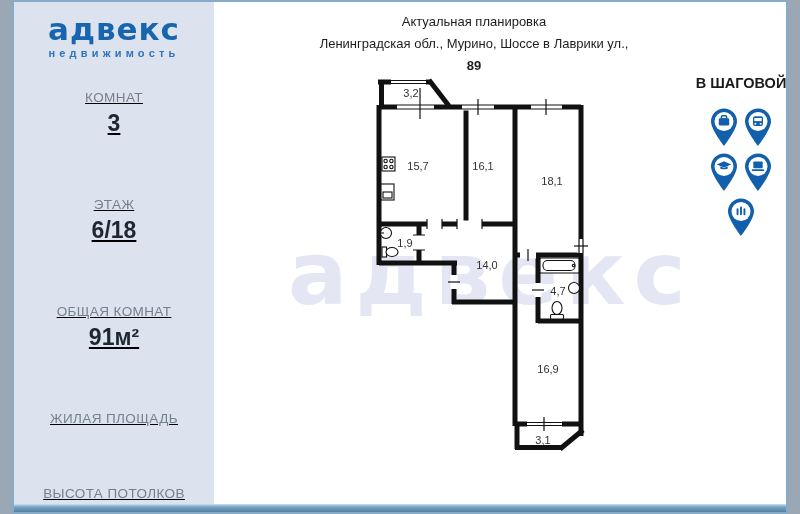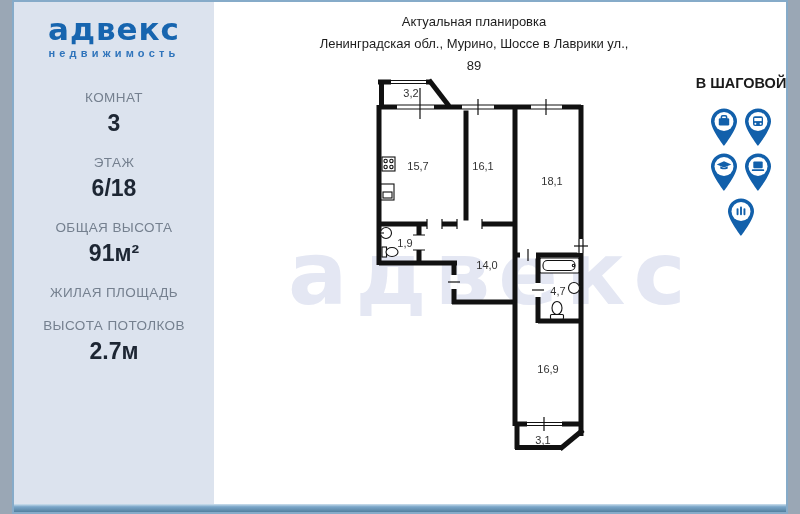--- a/index.html
+++ b/index.html
@@ -8,29 +8,29 @@
   
   .bottom-bar{position:absolute;left:0;right:0;bottom:0;height:8px;
               background:linear-gradient(#cfe1ee, #7aa6c9 35%, #54809f);z-index:6;}
   
   .sidebar{position:absolute;left:0;top:0;width:200px;bottom:8px;background:#dce3ee;
            display:flex;flex-direction:column;align-items:center;z-index:4;}
   .logo{margin-top:12px;text-align:center;line-height:1;}
   .logo-brand{font-size:31px;font-weight:900;color:#1765af;letter-spacing:1px;
               font-family:"DejaVu Sans","Liberation Sans",sans-serif;}
   .logo-tagline{font-size:11px;font-weight:700;color:#2f74bb;letter-spacing:4.2px;margin-top:3px;}
-  .stat{margin-top:31px;text-align:center;}
-  .stat + .stat{margin-top:18px;}
+  .stat{margin-top:31px;text-align:center;text-decoration:underline;}
+  .stat + .stat{margin-top:60px;}
   .stat-label{font-size:13.5px;color:#75808f;letter-spacing:0.4px;}
   .stat-value{font-size:23px;font-weight:700;color:#1d2633;margin-top:5px;}
   
   .main-header{position:absolute;left:210px;top:9px;width:500px;text-align:center;z-index:3;
                color:#1d1d1d;font-size:13px;line-height:22px;}
   .addr-bold{font-weight:400;}
-  .addr-line2{font-weight:400;}
+  .addr-line2{font-weight:700;}
   
   .nearby{position:absolute;left:658px;top:70px;width:138px;text-align:center;z-index:3;}
   .nearby-title{font-size:14.5px;font-weight:700;color:#1a1a1a;line-height:22px;}
   .pins{margin-top:13px;display:flex;flex-direction:column;align-items:center;gap:5px;}
   .pin-row{display:flex;gap:4px;justify-content:center;}
   
   .watermark{position:absolute;left:274px;top:220px;z-index:1;
              font-family:"DejaVu Sans","Liberation Sans",sans-serif;
              font-size:88px;font-weight:700;color:#e4e7f3;letter-spacing:8px;user-select:none;}
   .plan{position:absolute;left:280px;top:70px;z-index:2;}
@@ -49,21 +49,21 @@
 
     <div class="stat">
       <div class="stat-label">КОМНАТ</div>
       <div class="stat-value">3</div>
     </div>
     <div class="stat">
       <div class="stat-label">ЭТАЖ</div>
       <div class="stat-value">6/18</div>
     </div>
     <div class="stat">
-      <div class="stat-label">ОБЩАЯ ВЫСОТА</div>
+      <div class="stat-label">ОБЩАЯ КОМНАТ</div>
       <div class="stat-value">91м²</div>
     </div>
     <div class="stat">
       <div class="stat-label">ЖИЛАЯ ПЛОЩАДЬ</div>
     </div>
     <div class="stat">
       <div class="stat-label">ВЫСОТА ПОТОЛКОВ</div>
       <div class="stat-value">2.7м</div>
     </div>
   </div>

